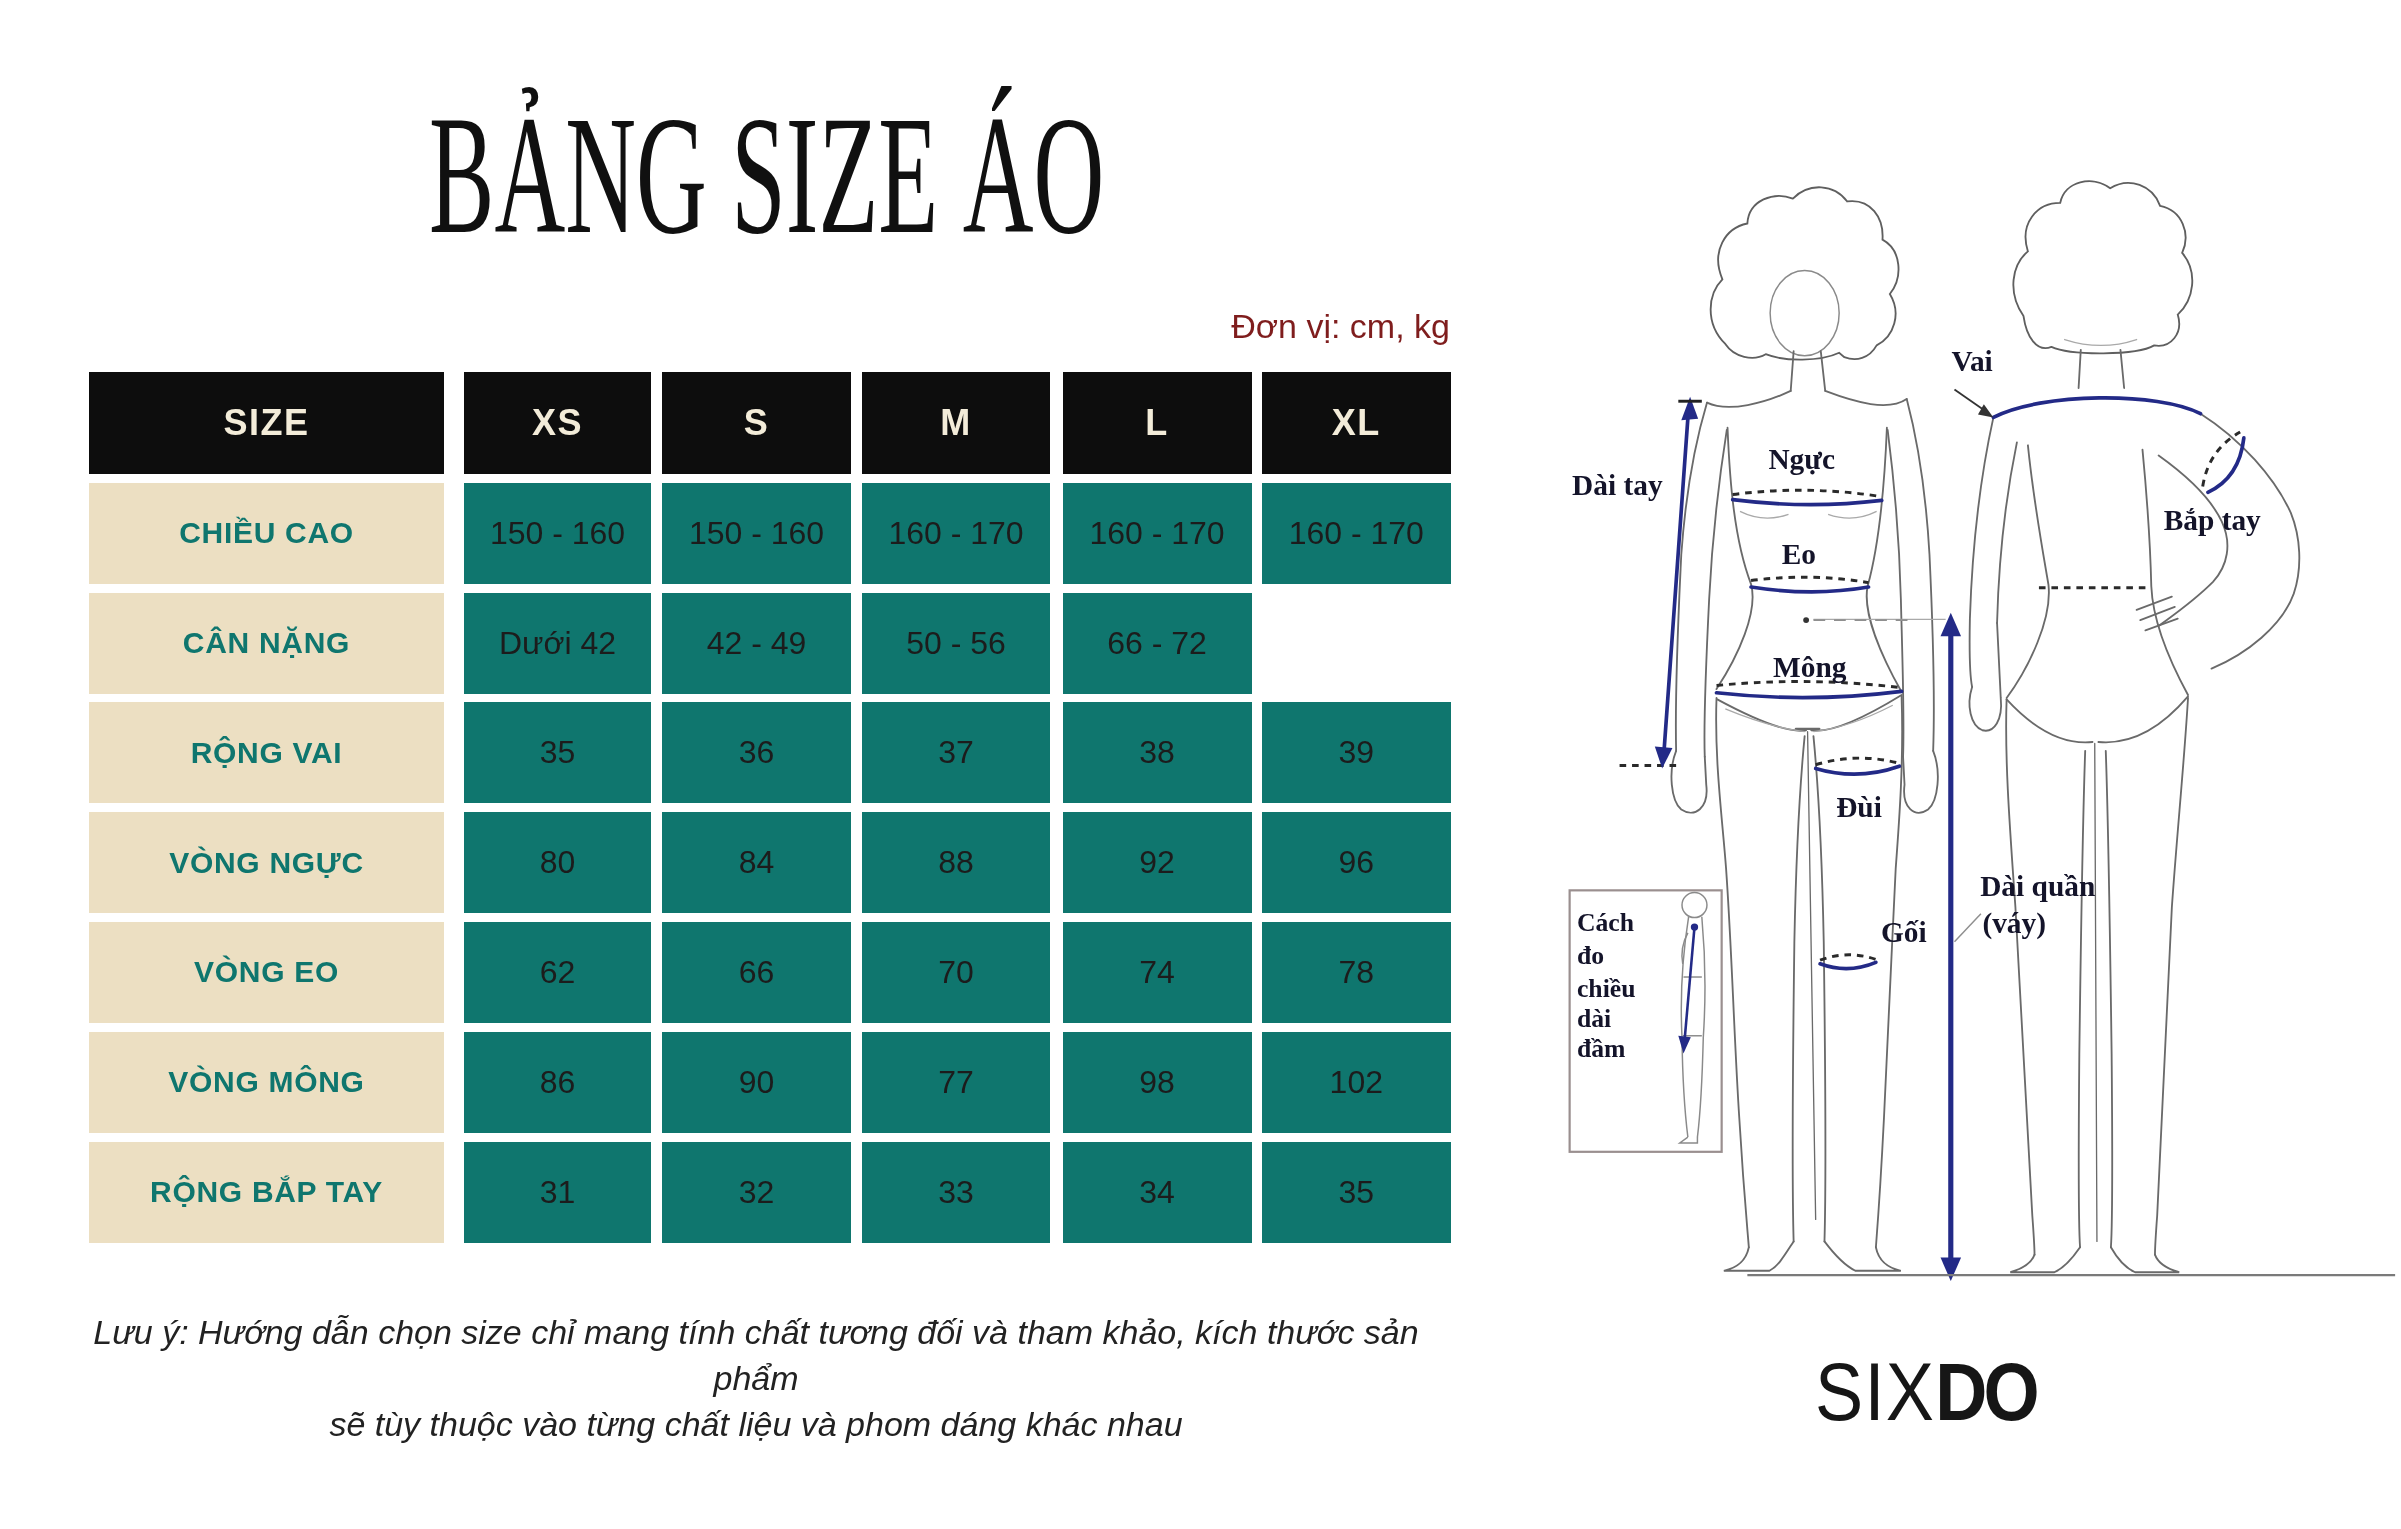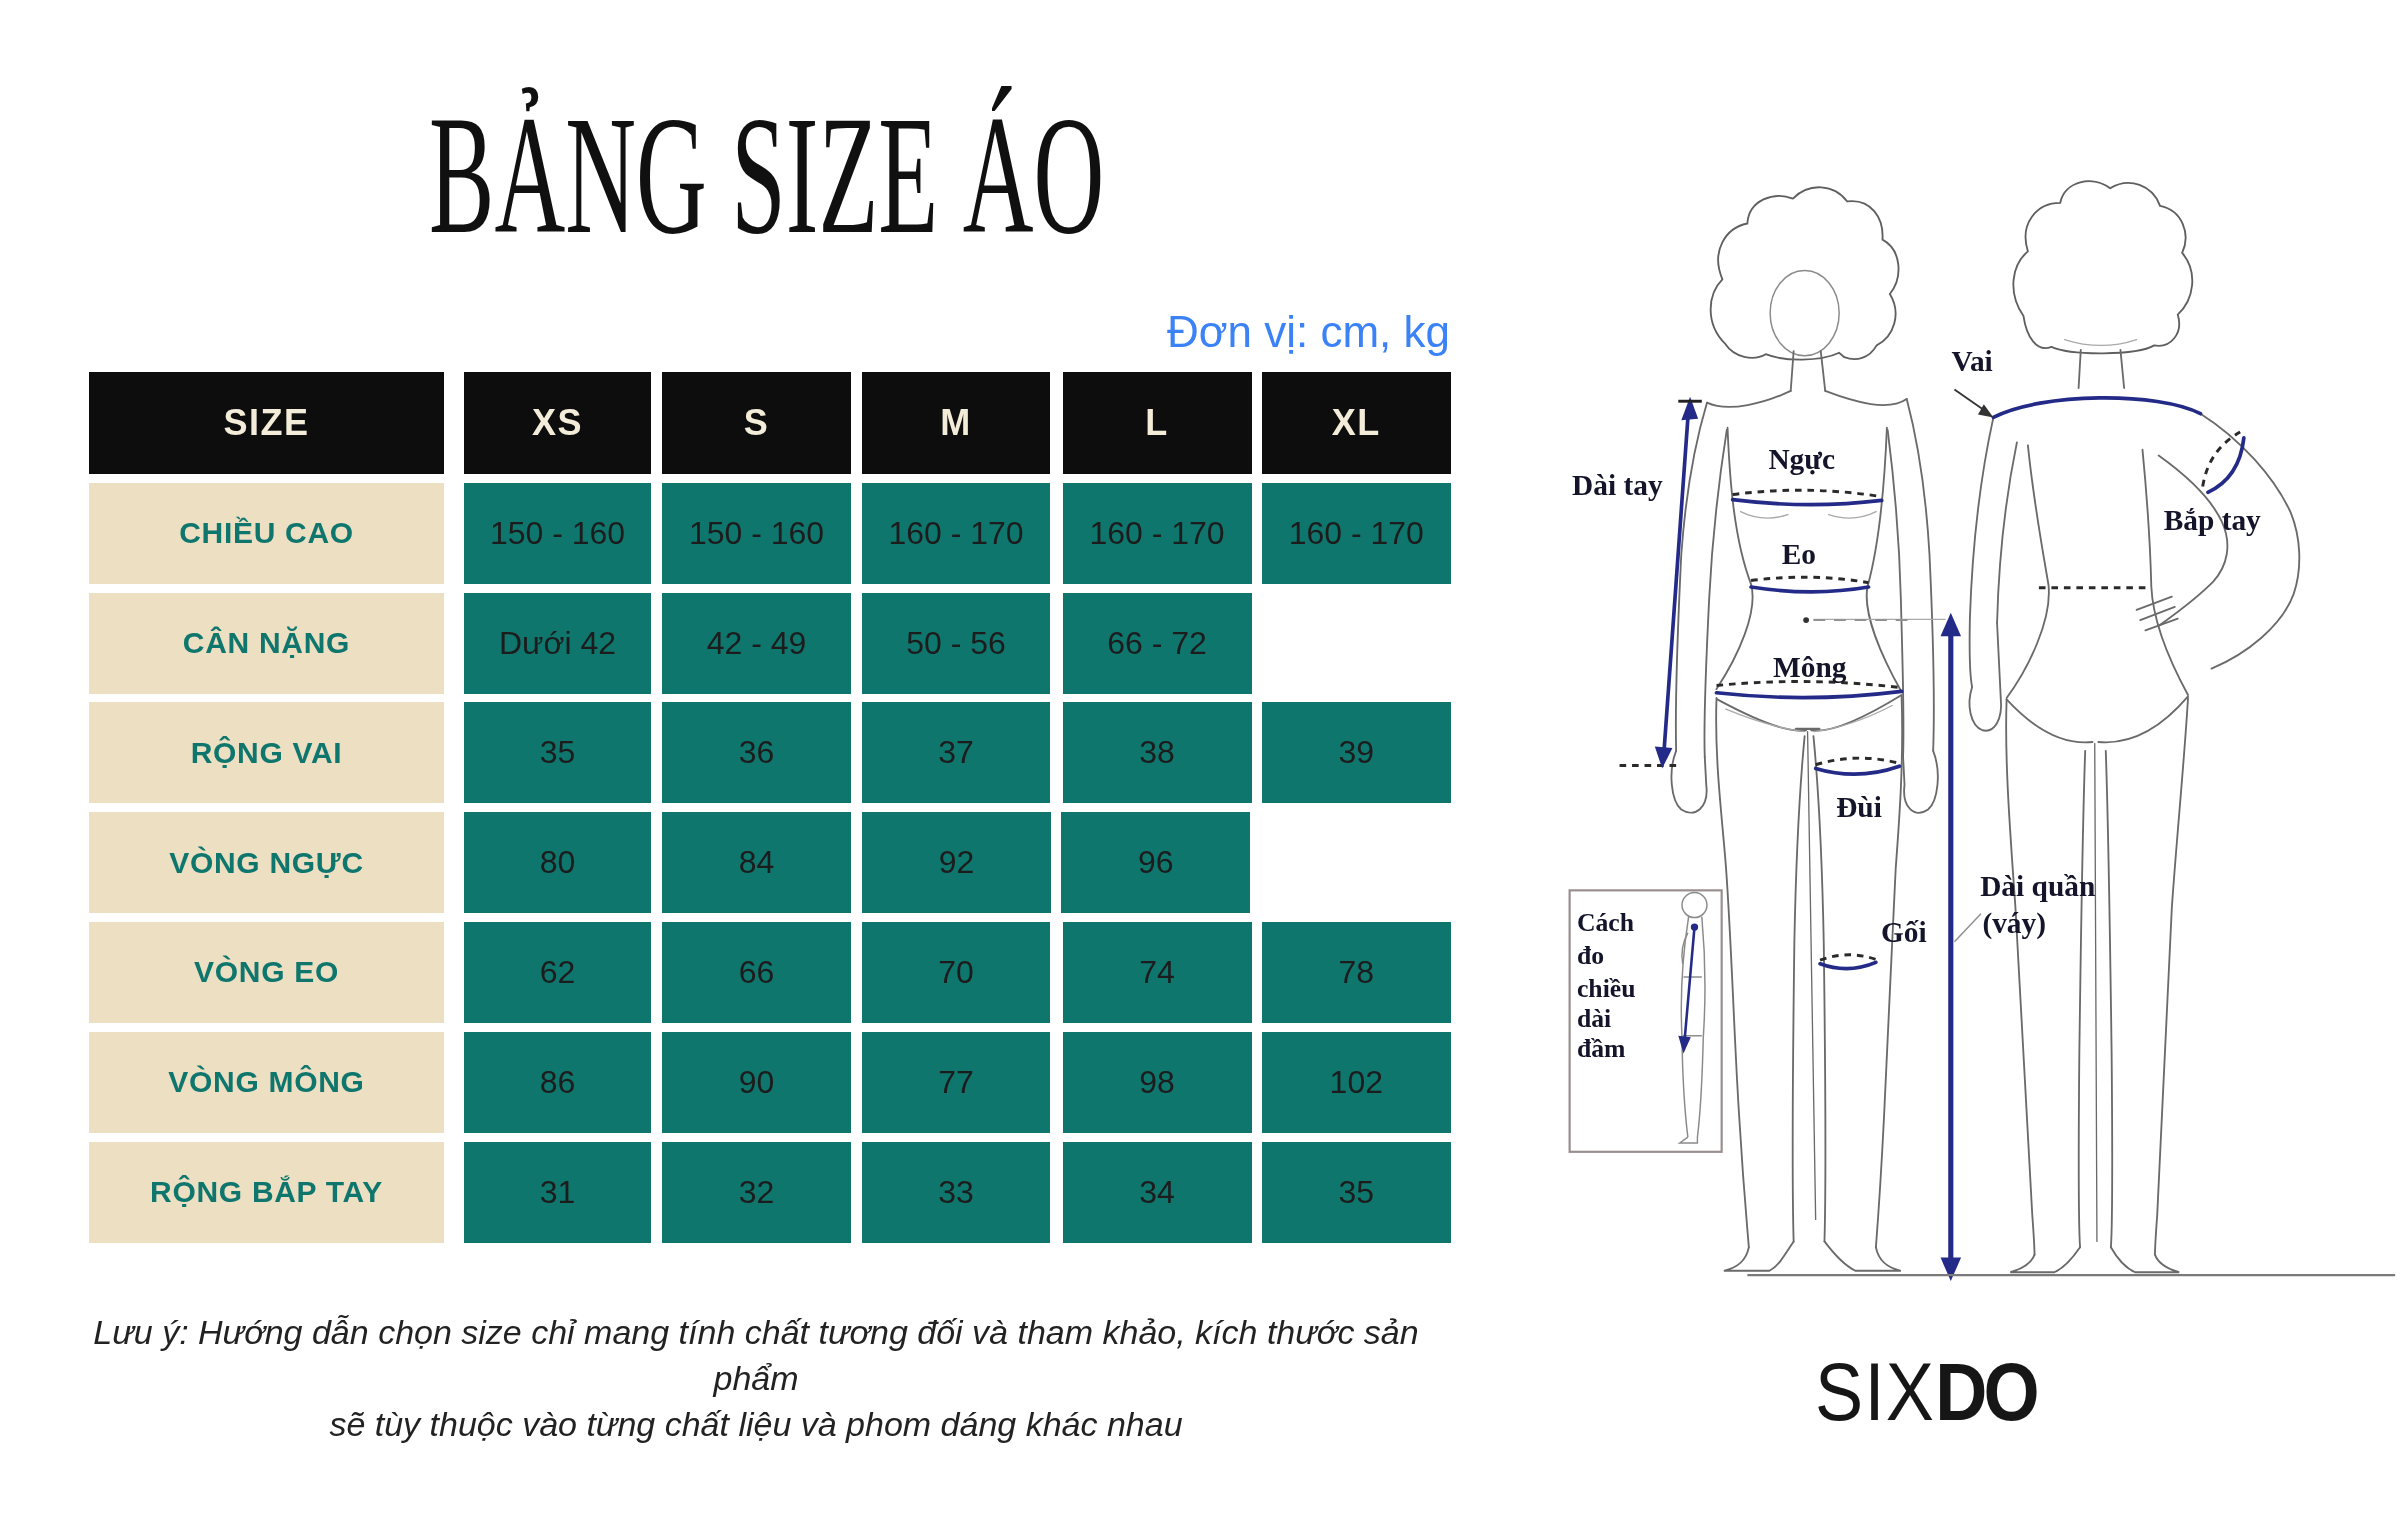--- a/index.html
+++ b/index.html
@@ -9,21 +9,21 @@
   }
   
   .main-title{
     position:absolute;left:429px;top:91px;
     font-family:"Liberation Serif",serif;font-weight:400;
     font-size:169px;line-height:1;white-space:nowrap;color:#101010;
     transform:scaleX(0.58);transform-origin:left top;letter-spacing:0px;
   }
   .unit-note{
     position:absolute;left:881px;top:307px;width:569px;text-align:right;
-    font-size:44px;color:#3b82f6;
+    font-size:34px;color:#7f1d1d;
   }
   
   .size-table{position:absolute;left:89px;top:372px;width:1366px;}
   .trow{display:flex;margin-bottom:8.8px;}
   .cell{height:101px;display:flex;align-items:center;justify-content:center;text-align:center;}
   .hrow .cell{height:102px;}
   .c0{width:355px;margin-right:20px;}
   .c1{width:187px;margin-right:11px;}
   .c2{width:189px;margin-right:11px;}
   .c3{width:188px;margin-right:12.5px;}
@@ -92,20 +92,21 @@
       <div class="cell vcell c2">36</div>
       <div class="cell vcell c3">37</div>
       <div class="cell vcell c4">38</div>
       <div class="cell vcell c5">39</div>
     </div>
 
     <div class="trow">
       <div class="cell lcell c0">VÒNG NGỰC</div>
       <div class="cell vcell c1">80</div>
       <div class="cell vcell c2">84</div>
+      <div class="cell vcell c3">88</div>
       <div class="cell vcell c4">92</div>
       <div class="cell vcell c5">96</div>
     </div>
 
     <div class="trow">
       <div class="cell lcell c0">VÒNG EO</div>
       <div class="cell vcell c1">62</div>
       <div class="cell vcell c2">66</div>
       <div class="cell vcell c3">70</div>
       <div class="cell vcell c4">74</div>

